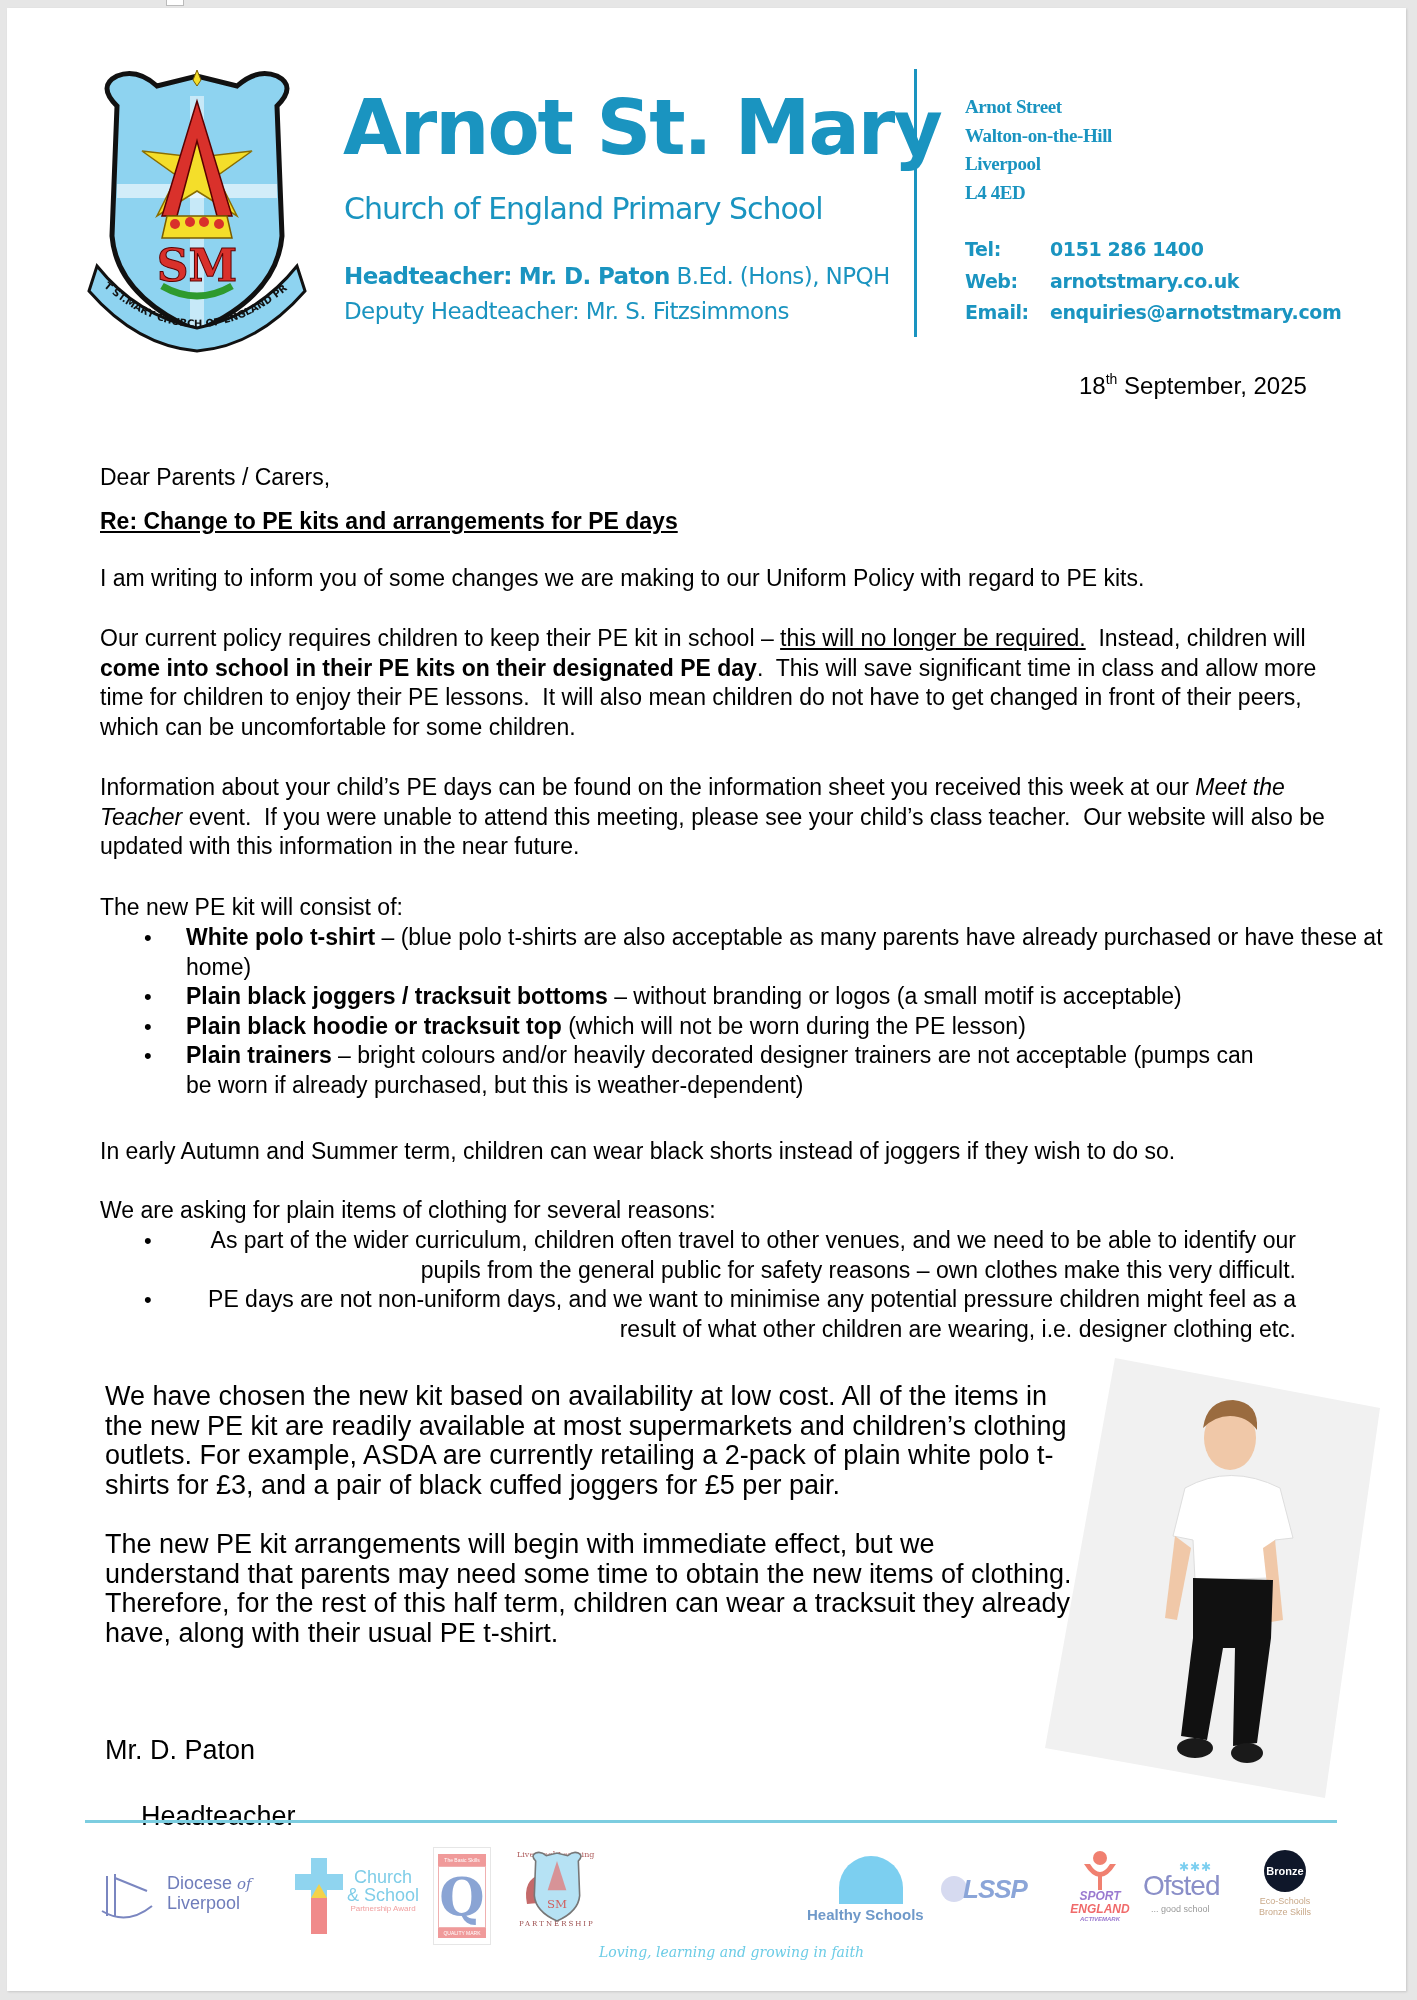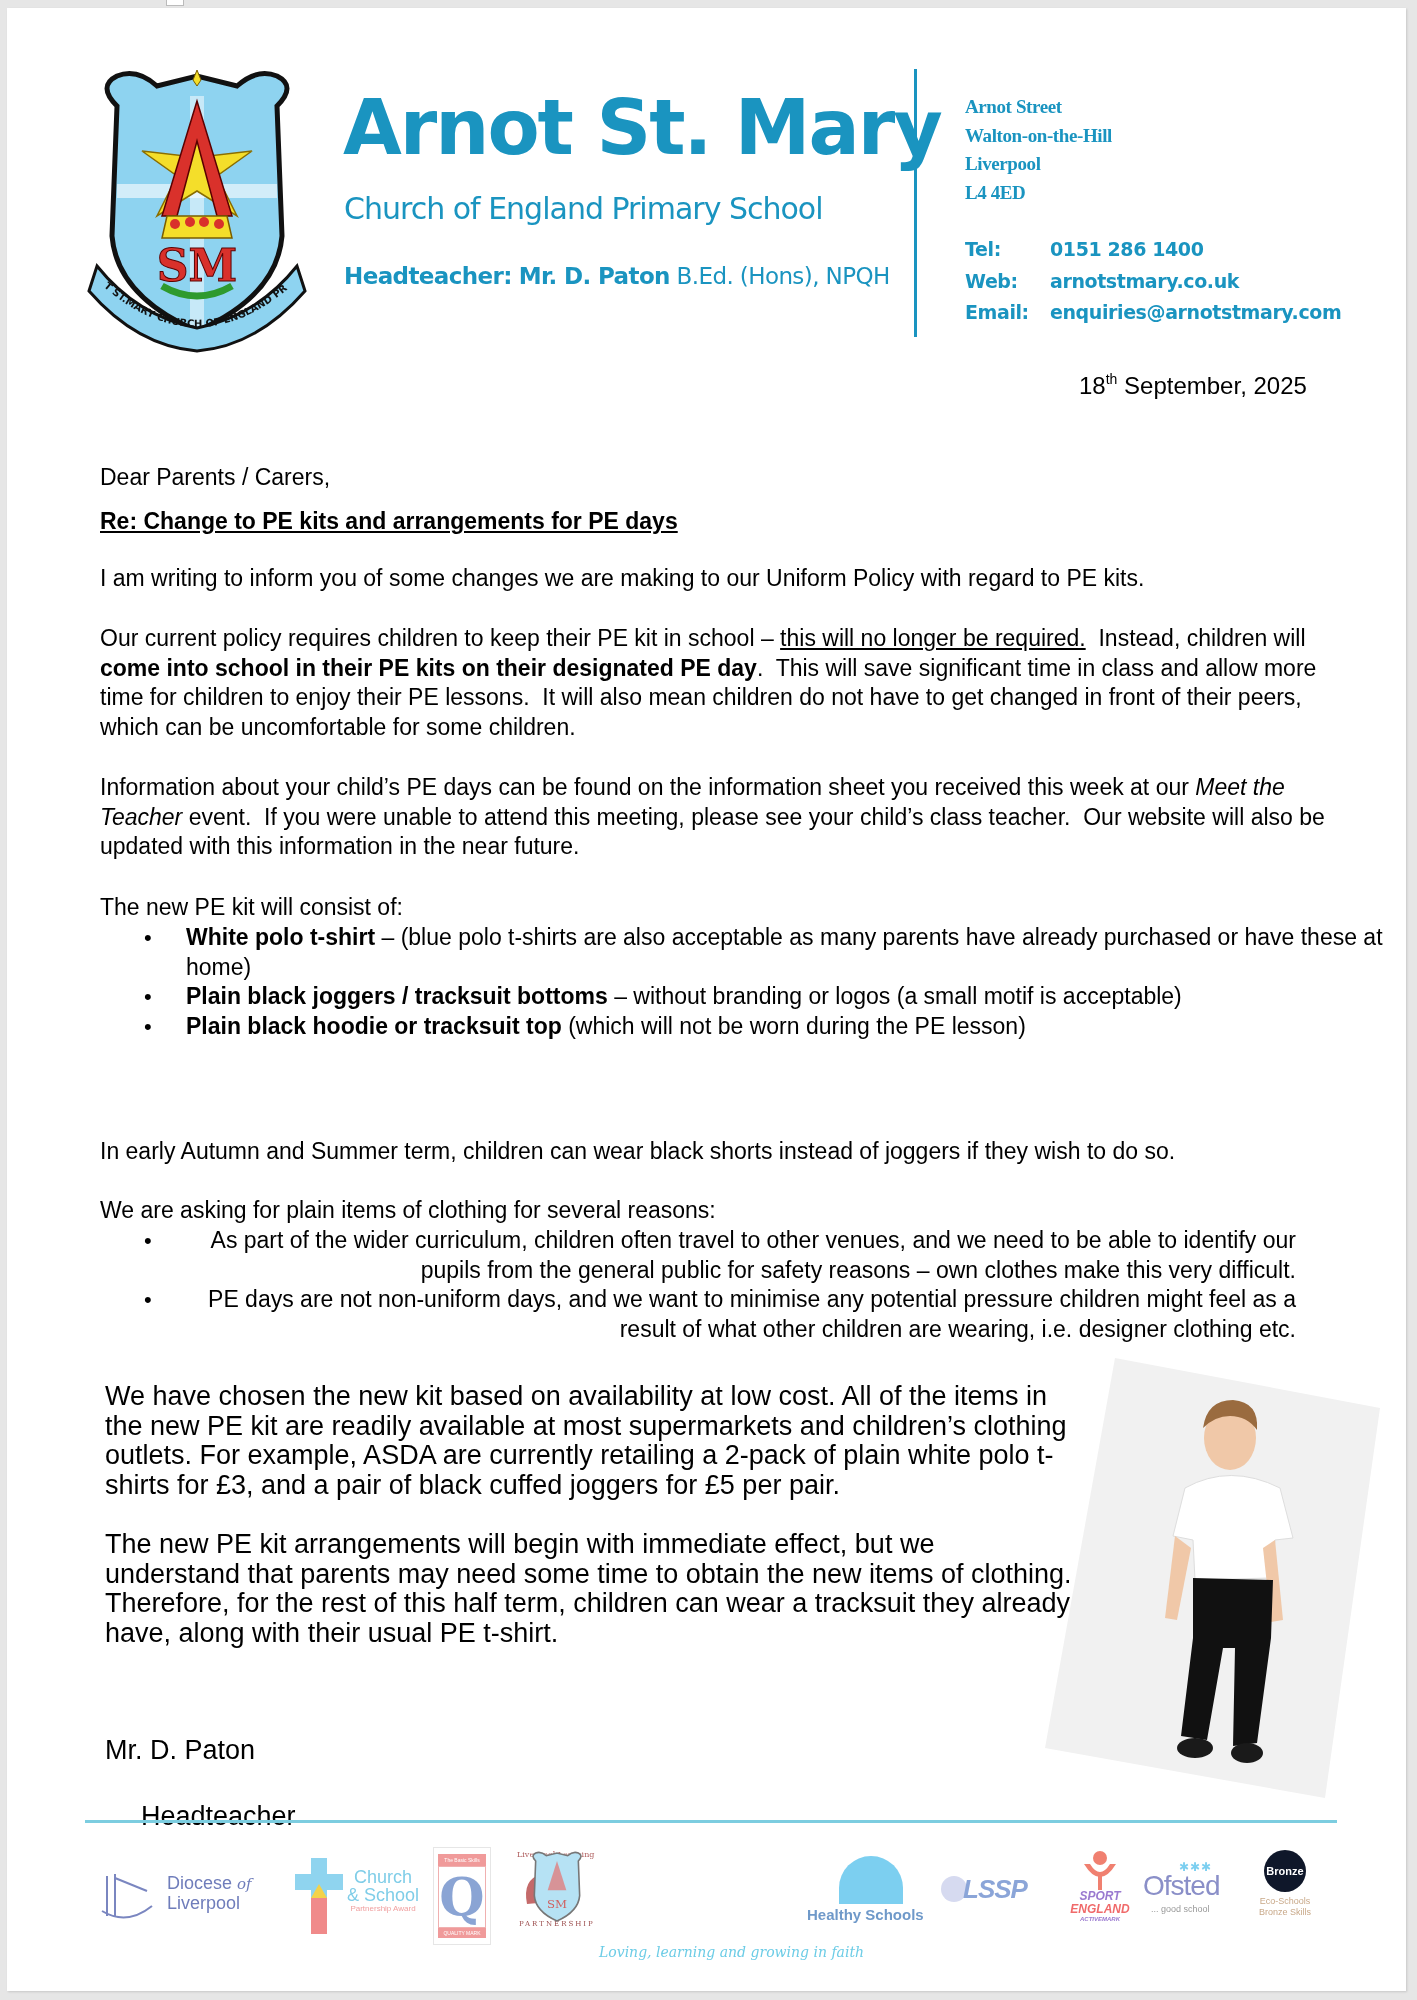--- a/index.html
+++ b/index.html
@@ -75,20 +75,21 @@
     <path d="M120 4 l4 10 l-4 6 l-4 -6 z" fill="#f4de2a" stroke="#7a5d00"></path>
   </svg>
 
   <div class="abs school-name">Arnot St. Mary</div>
   <div class="abs school-sub">Church of England Primary School</div>
   <div class="abs head-line">
     <b>Headteacher:</b>
     <b>Mr. D. Paton</b>
     <span>B.Ed. (Hons), NPQH</span>
   </div>
+  <div class="abs deputy-line">Deputy Headteacher: Mr. S. Fitzsimmons</div>
 
   <div class="abs vrule"></div>
 
   <div class="abs addr">
     <div>Arnot Street</div>
     <div>Walton-on-the-Hill</div>
     <div>Liverpool</div>
     <div>L4 4ED</div>
   </div>
 
@@ -104,20 +105,21 @@
   <div class="abs txt subject">Re: Change to PE kits and arrangements for PE days</div>
   <div class="abs txt para p1">I am writing to inform you of some changes we are making to our Uniform Policy with regard to PE kits.</div>
   <div class="abs txt para p2"><span>Our current policy requires children to keep their PE kit in school – </span><u>this will no longer be required.</u><span style="white-space:pre-wrap">  Instead, children will </span><b>come into school in their PE kits on their designated PE day</b><span style="white-space:pre-wrap">.  This will save significant time in class and allow more time for children to enjoy their PE lessons.  It will also mean children do not have to get changed in front of their peers, which can be uncomfortable for some children.</span></div>
   <div class="abs txt para p3"><span>Information about your child’s PE days can be found on the information sheet you received this week at our </span><i>Meet the Teacher</i><span style="white-space:pre-wrap"> event.  If you were unable to attend this meeting, please see your child’s class teacher.  Our website will also be updated with this information in the near future.</span></div>
   <div class="abs txt para p4">The new PE kit will consist of:</div>
 
   <ul class="kit">
     <li><b>White polo t-shirt</b><span> – (blue polo t-shirts are also acceptable as many parents have already purchased or have these at home)</span></li>
     <li><b>Plain black joggers / tracksuit bottoms</b><span> – without branding or logos (a small motif is acceptable)</span></li>
     <li><b>Plain black hoodie or tracksuit top</b><span> (which will not be worn during the PE lesson)</span></li>
+    <li style="width:1080px"><b>Plain trainers</b><span> – bright colours and/or heavily decorated designer trainers are not acceptable (pumps can be worn if already purchased, but this is weather-dependent)</span></li>
   </ul>
 
   <div class="abs txt para p5">In early Autumn and Summer term, children can wear black shorts instead of joggers if they wish to do so.</div>
   <div class="abs txt para p6">We are asking for plain items of clothing for several reasons:</div>
   <ul class="reasons">
     <li style="width:1110px">As part of the wider curriculum, children often travel to other venues, and we need to be able to identify our pupils from the general public for safety reasons – own clothes make this very difficult.</li>
     <li style="width:1110px">PE days are not non-uniform days, and we want to minimise any potential pressure children might feel as a result of what other children are wearing, i.e. designer clothing etc.</li>
   </ul>
 
   <div class="abs txt2 p7">We have chosen the new kit based on availability at low cost.  All of the items in the new PE kit are readily available at most supermarkets and children’s clothing outlets.  For example, ASDA are currently retailing a 2-pack of plain white polo t-shirts for £3, and a pair of black cuffed joggers for £5 per pair.</div>

